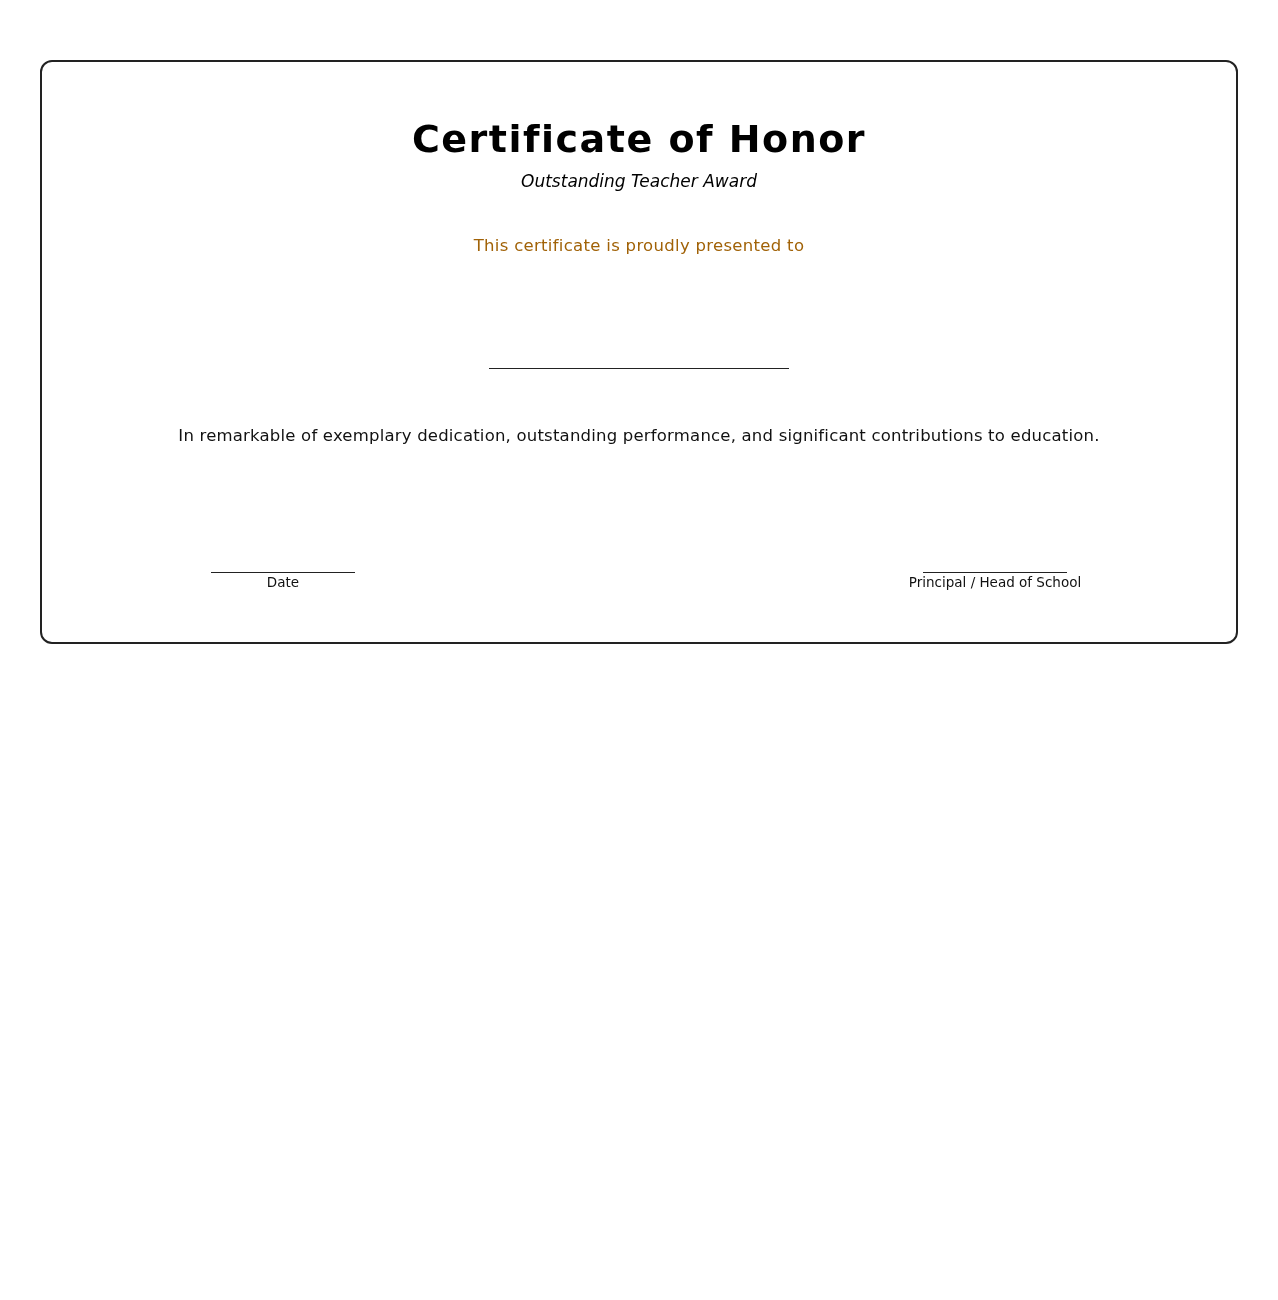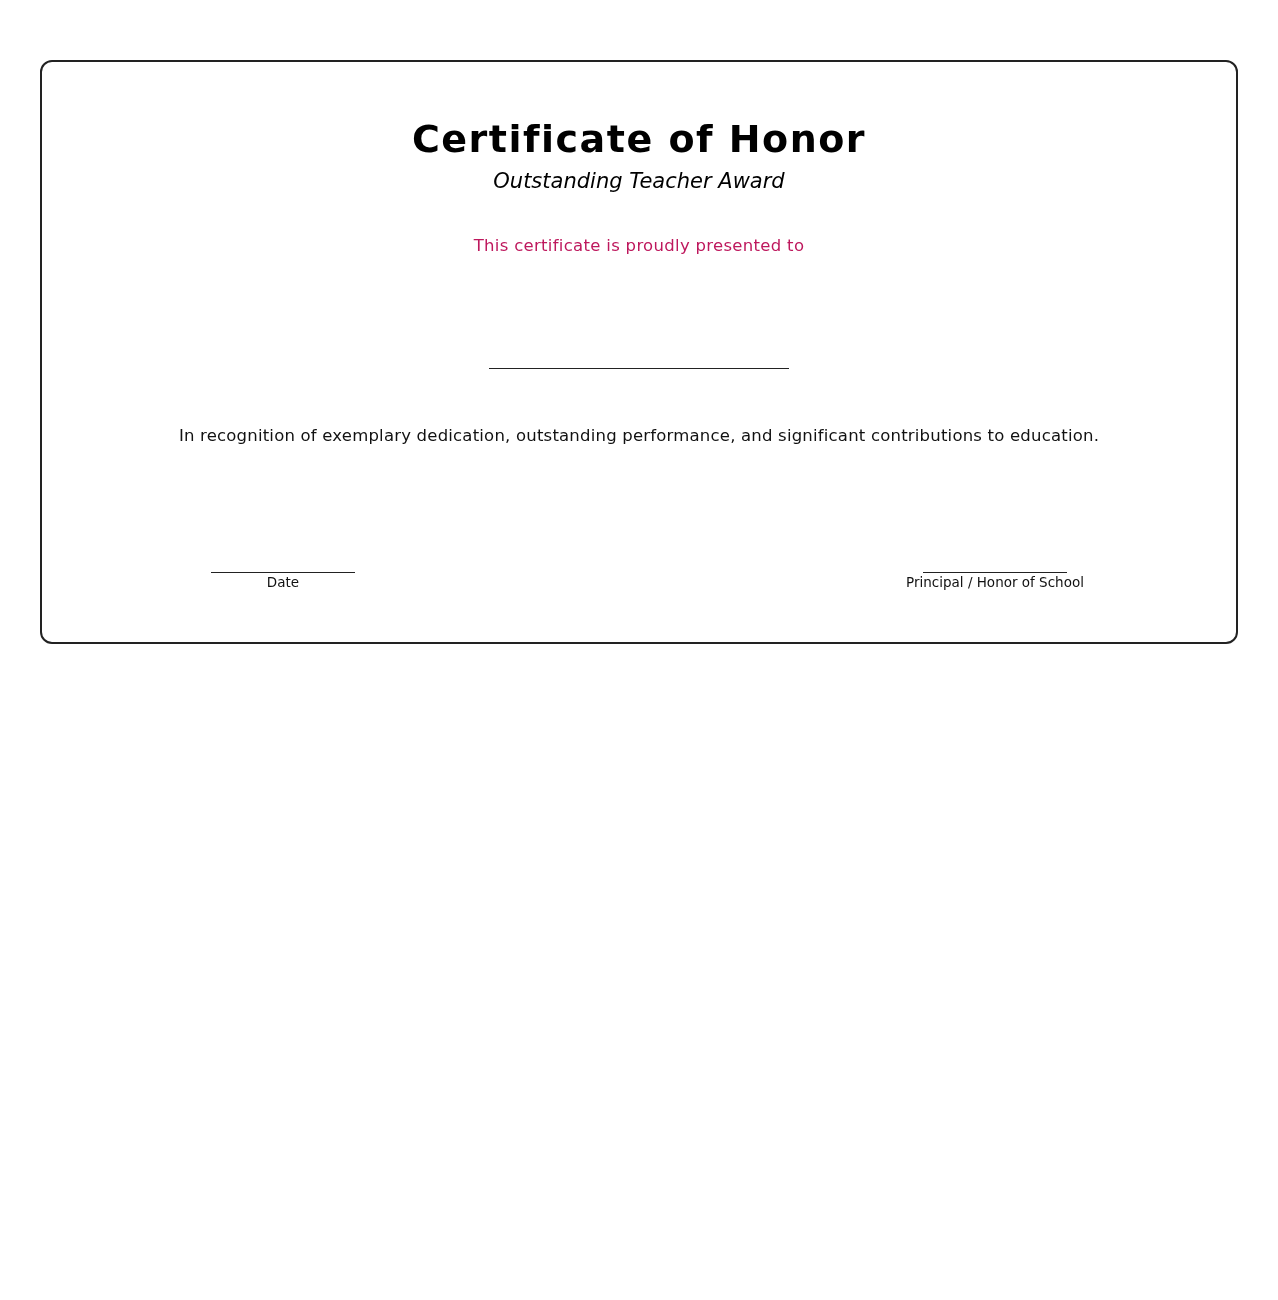--- a/index.html
+++ b/index.html
@@ -39,34 +39,34 @@
       line-height: 46px;
     }
     .subtitle {
       position: absolute;
       left: 0;
       right: 0;
       top: 108px;
       text-align: center;
       font-family: "DejaVu Sans", sans-serif;
       font-style: italic;
-      font-size: 21px;
+      font-size: 17px;
       line-height: 22px;
       color: #000000;
     }
     .presented {
       position: absolute;
       left: 0;
       right: 0;
       top: 173px;
       text-align: center;
       font-size: 16.5px;
       line-height: 22px;
       letter-spacing: 0.3px;
-      color: #be185d;
+      color: #a16207;
     }
     .recipient-line {
       position: absolute;
       left: 447px;
       top: 306px;
       width: 300px;
       height: 0;
       border-top: 1px solid #222222;
     }
     .recognition {
@@ -108,23 +108,23 @@
 <body>
 
 <div class="certificate">
   <div class="title">Certificate of Honor</div>
   <div class="subtitle">Outstanding Teacher Award</div>
   <div class="presented">This certificate is proudly presented to</div>
   <div class="recipient-line">
     <span></span>
   </div>
   <div class="recognition">
-    <p>In recognition of exemplary dedication, outstanding performance, and significant contributions to education.</p>
+    <p>In remarkable of exemplary dedication, outstanding performance, and significant contributions to education.</p>
   </div>
   <div class="sig-block left">
     <div class="sig-line"></div>
     <div class="sig-label">Date</div>
   </div>
   <div class="sig-block right">
     <div class="sig-line"></div>
-    <div class="sig-label">Principal / Honor of School</div>
+    <div class="sig-label">Principal / Head of School</div>
   </div>
 </div>
 
 </body></html>

